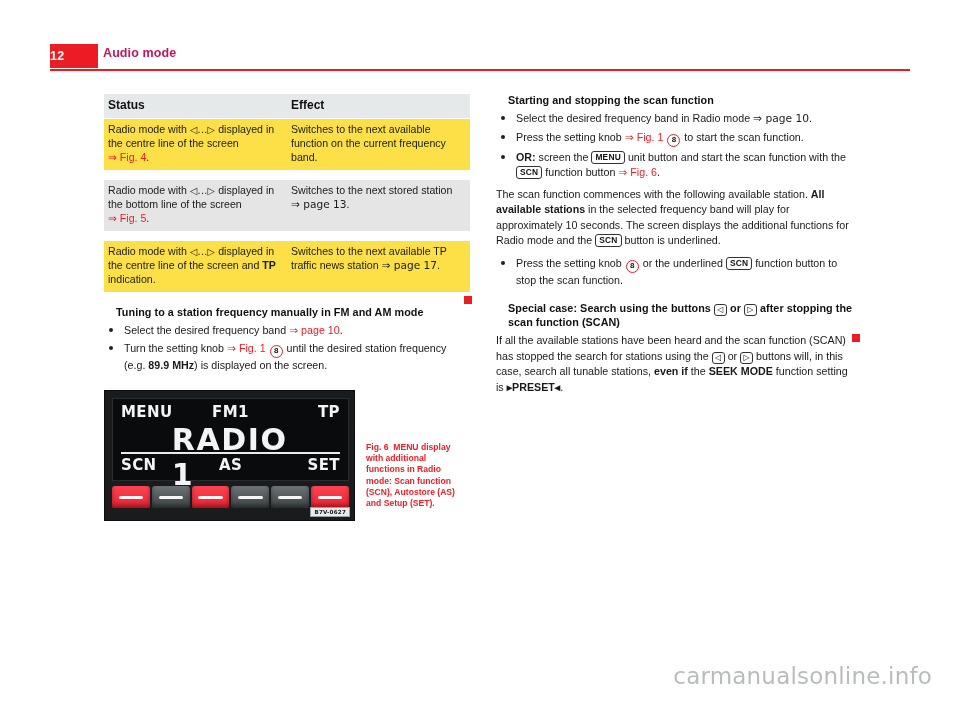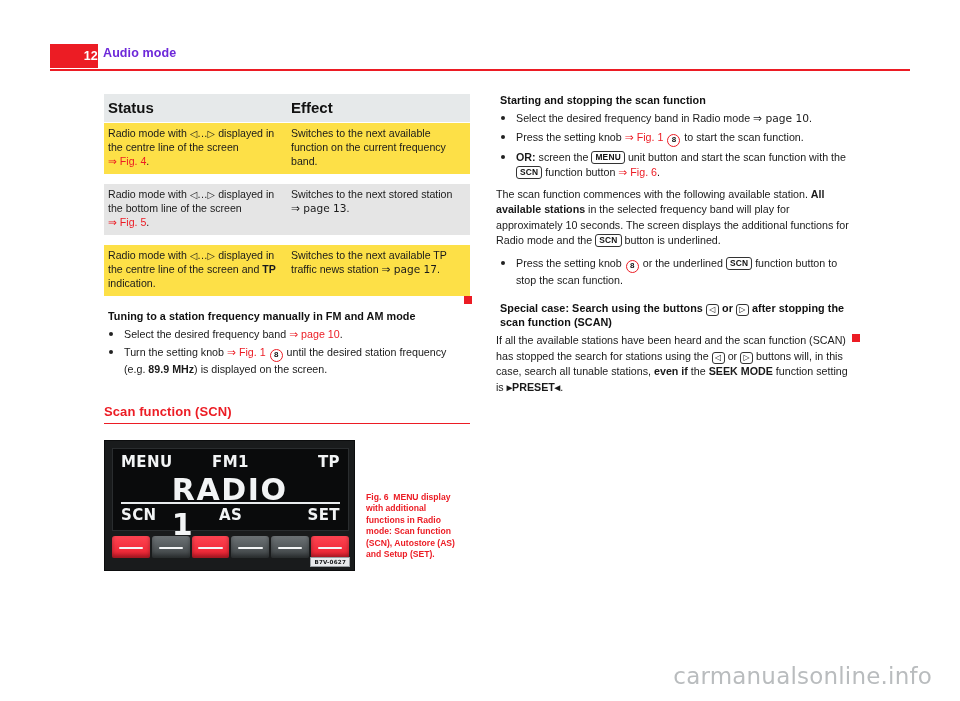--- a/index.html
+++ b/index.html
@@ -33,31 +33,31 @@
   .page-badge {
     position: absolute;
     left: 0;
     top: 0;
     width: 48px;
     height: 24px;
     background: #ec1c24;
     color: #ffffff;
     font-size: 12.5px;
     font-weight: bold;
-    text-align: right;
+    text-align: left;
     line-height: 24px;
     letter-spacing: .2px;
   }
   .header-title {
     position: absolute;
     left: 53px;
     top: 2px;
     font-size: 12.5px;
     font-weight: bold;
-    color: #6d28d9;
+    color: #be185d;
     letter-spacing: .1px;
   }
   .header-rule {
     position: absolute;
     left: 0;
     top: 25px;
     width: 860px;
     height: 2px;
     background: #ec1c24;
   }
@@ -81,21 +81,21 @@
     border-collapse: collapse;
     width: 366px;
     table-layout: fixed;
     font-size: 10.6px;
     line-height: 1.32;
   }
   table.status-table th {
     background: #e6e9ea;
     text-align: left;
     font-weight: bold;
-    font-size: 15px;
+    font-size: 12px;
     padding: 4px 6px 4px 4px;
     color: #111;
     border-bottom: 1px solid #ffffff;
   }
   table.status-table td {
     vertical-align: top;
     padding: 4px 6px 5px 4px;
     color: #1a1a1a;
   }
   table.status-table tr.row-odd td { background: #fde047; }
@@ -108,21 +108,21 @@
   .ltgt {
     font-family: "DejaVu Sans", sans-serif;
     font-size: 9.6px;
     letter-spacing: .3px;
   }
 
   
   h3.subhead {
     font-size: 10.8px;
     font-weight: bold;
-    margin: 14px 0 5px 4px;
+    margin: 14px 0 5px 12px;
     color: #111;
     letter-spacing: .05px;
   }
   p.body {
     font-size: 10.7px;
     line-height: 1.45;
     margin: 0 0 7px 0;
     color: #1a1a1a;
   }
   ul.bullets {
@@ -380,24 +380,20 @@
       <li>
         <span class="bdot"></span>
         <span>Select the desired frequency band </span><span class="xref">⇒ page 10</span><span>.</span>
       </li>
       <li>
         <span class="bdot"></span>
         <span>Turn the setting knob </span><span class="xref">⇒ Fig. 1</span>&nbsp;<span class="knob">8</span><span> until the desired station frequency (e.g. </span><b class="b">89.9 MHz</b><span>) is displayed on the screen.</span>
       </li>
     </ul>
 
-    <div class="sec-head">
-      <div class="sec-head-title">Scan function (SCN)</div>
-      <div class="sec-head-rule"></div>
-    </div>
 
     <div class="figure-wrap">
       <div class="radio">
         <div class="radio-screen">
           <div class="scr-txt scr-menu">MENU</div>
           <div class="scr-txt scr-band">FM1</div>
           <div class="scr-txt scr-tp">TP</div>
           <div class="scr-txt scr-station">RADIO 1</div>
           <div class="scr-divider"></div>
           <div class="scr-txt scr-scn">SCN</div>

